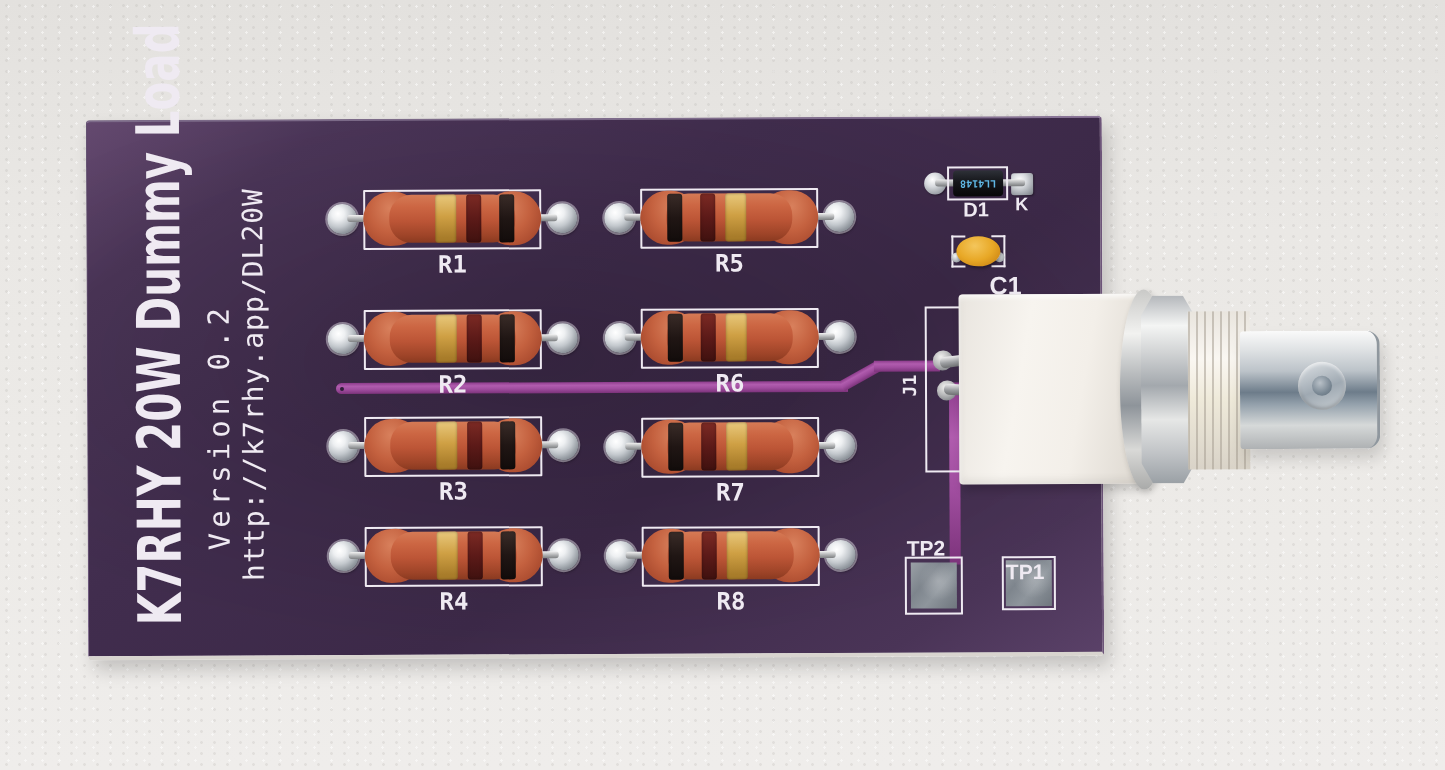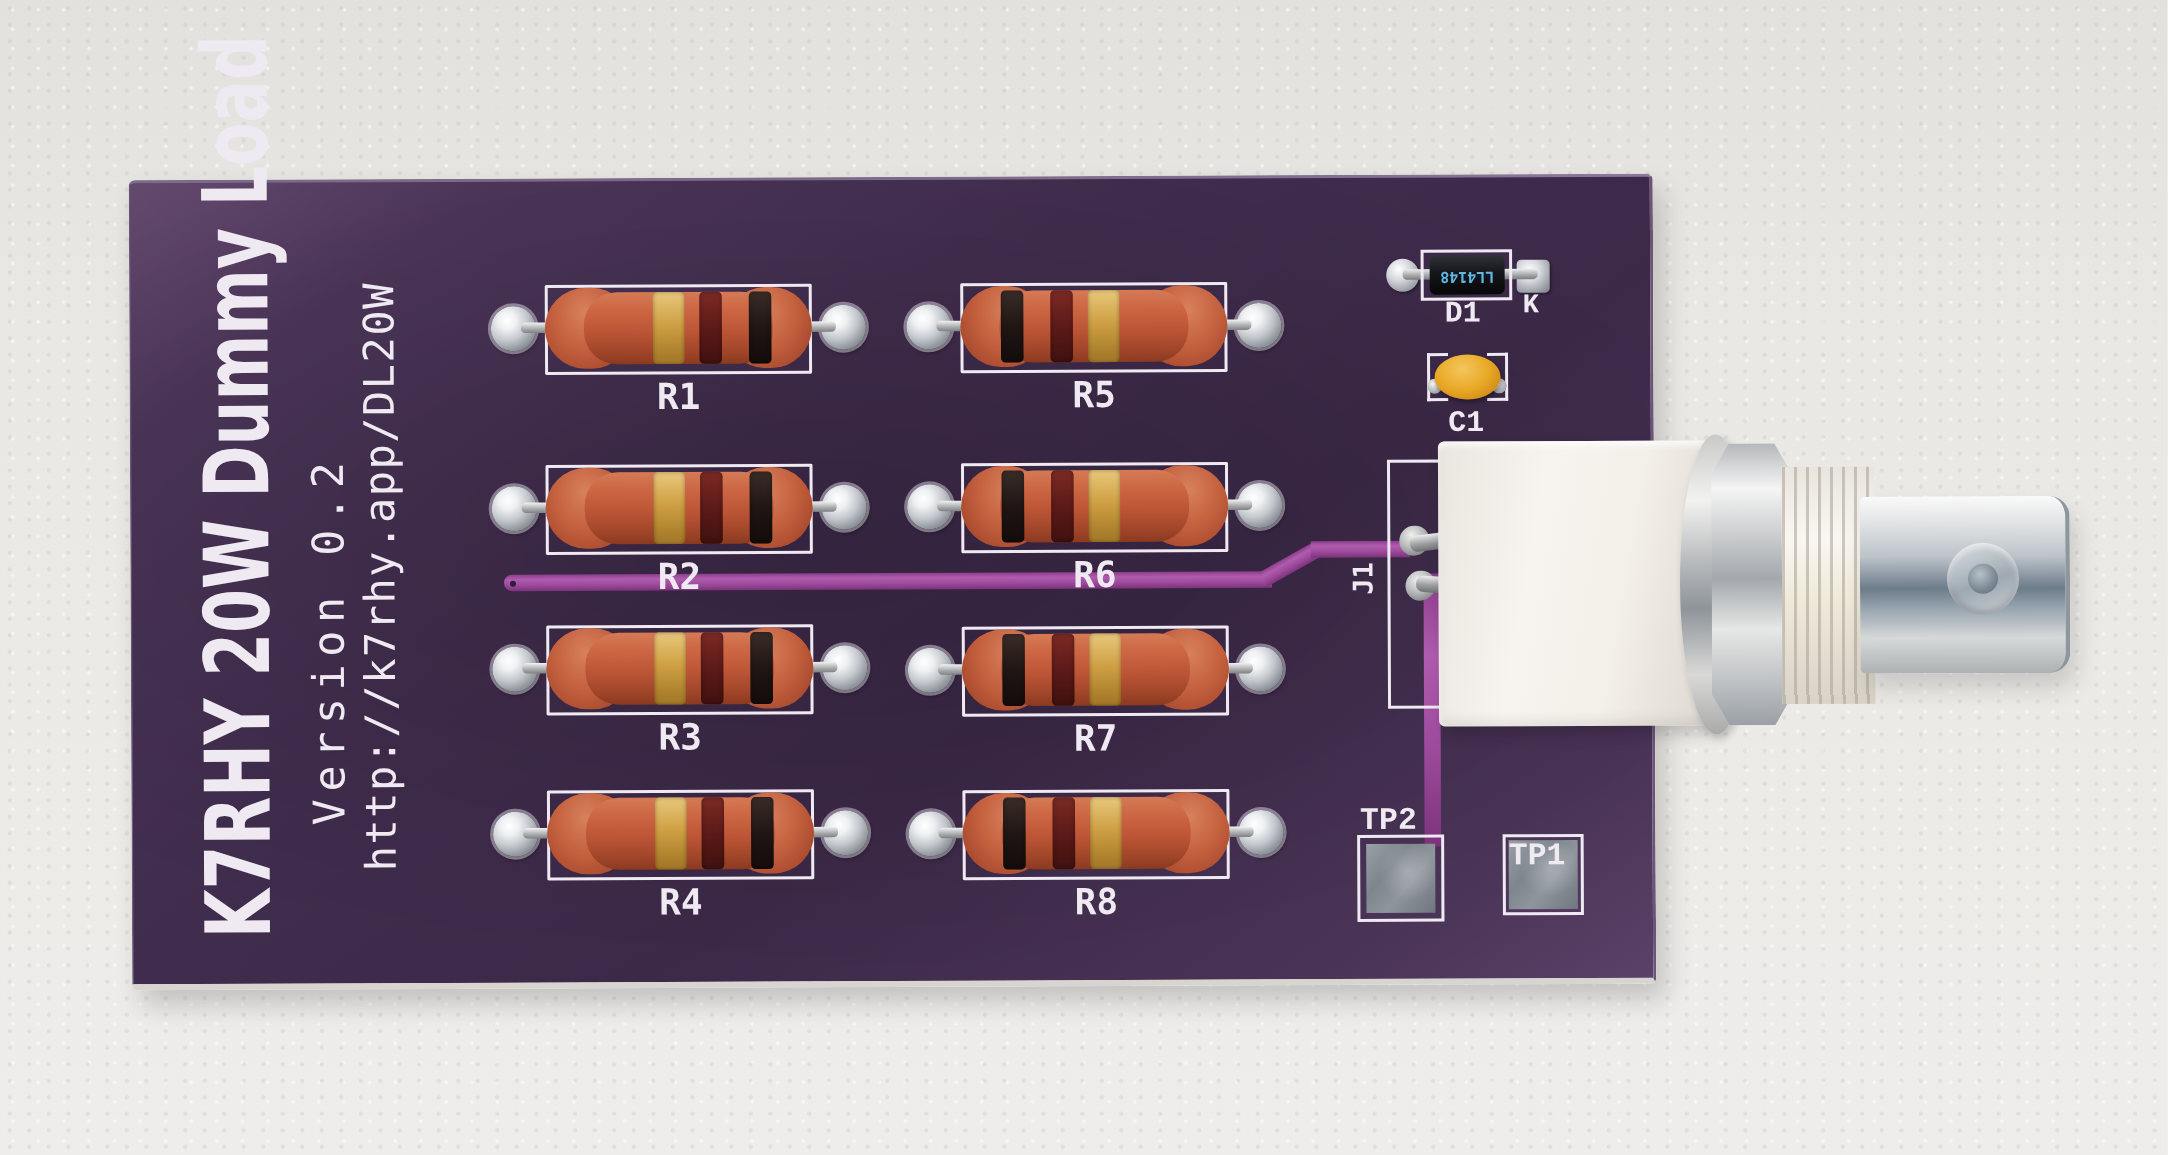--- a/index.html
+++ b/index.html
@@ -85,21 +85,21 @@
   .dpad.sq { border-radius:3px; }
   .dlead { position:absolute; left:848px; top:61px; width:90px; height:7px; border-radius:3px;
            background:linear-gradient(180deg,#ececec,#a5a7a9 60%,#7a7c7e); z-index:2; }
   .d-outline { position:absolute; left:860px; top:48px; width:61px; height:34px;
                border:2px solid var(--silkscreen,#efeaf2); z-index:2; }
   .d-body { position:absolute; left:866px; top:52px; width:50px; height:26px; border-radius:4px;
             background:linear-gradient(180deg,#2e3138 0%, #15161a 45%, #070708 100%); z-index:3;
             display:flex; align-items:center; justify-content:center; overflow:hidden; }
   .d-mark { transform:rotate(180deg); color:#5fb7e4; font-family:"DejaVu Sans Mono", monospace;
             font-size:10px; font-weight:bold; letter-spacing:0px; line-height:10px; text-align:center; }
-  .slabel { position:absolute; z-index:3; font-family:Liberation Mono, monospace; font-weight:bold; }
+  .slabel { position:absolute; z-index:3; font-family:Liberation Sans, sans-serif; font-weight:bold; }
 
   
   .c-bracket { position:absolute; top:117px; width:14px; height:32px; z-index:2;
                border-top:2px solid var(--silkscreen,#efeaf2); border-bottom:2px solid var(--silkscreen,#efeaf2); }
   .c-bl { left:864px; border-left:2px solid var(--silkscreen,#efeaf2); }
   .c-br { left:904px; border-right:2px solid var(--silkscreen,#efeaf2); }
   .c-blob { position:absolute; left:869px; top:118px; width:44px; height:30px; border-radius:50%;
             background:radial-gradient(ellipse at 42% 32%, #f4c65c 0%, #e8a826 50%, #cd8614 85%, #b06f0d 100%);
             box-shadow:1px 2px 3px rgba(0,0,0,0.35); z-index:3; }
   .c-pin { position:absolute; width:10px; height:10px; border-radius:50%; z-index:2;
@@ -305,21 +305,21 @@
       <span class="d-mark">LL4148</span>
     </span>
     <span class="slabel silk" style="left:876px; top:80px; font-size:20px;">D1</span>
     <span class="slabel silk" style="left:928px; top:76px; font-size:18px;">K</span>
 
     <span class="c-bracket c-bl"></span>
     <span class="c-bracket c-br"></span>
     <span class="c-pin" style="left:864px; top:134px;"></span>
     <span class="c-pin" style="left:907px; top:134px;"></span>
     <span class="c-blob"></span>
-    <span class="slabel silk" style="left:878px; top:153px; font-size:20px;">C1</span>
+    <span class="slabel silk" style="left:902px; top:153px; font-size:25px;">C1</span>
 
     <div class="j1-outline"></div>
     <div id="j1-label" class="vtext silk" style="font-family:'DejaVu Sans Mono',monospace; font-weight:bold;">J1</div>
 
     <span class="slabel silk" style="left:818px; top:418px; font-size:21px;">TP2</span>
     <div class="tp-outline tp2">
       <span class="tp-metal"></span>
     </div>
     <span class="slabel silk" style="left:917px; top:442px; font-size:21px;">TP1</span>
     <div class="tp-outline tp1">

